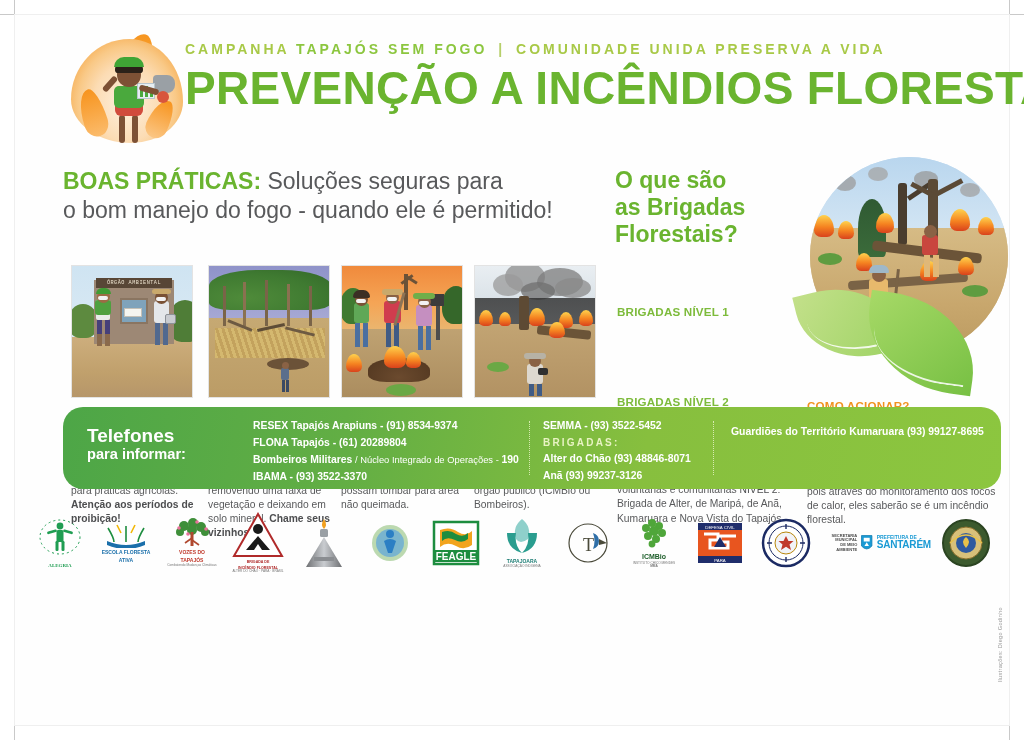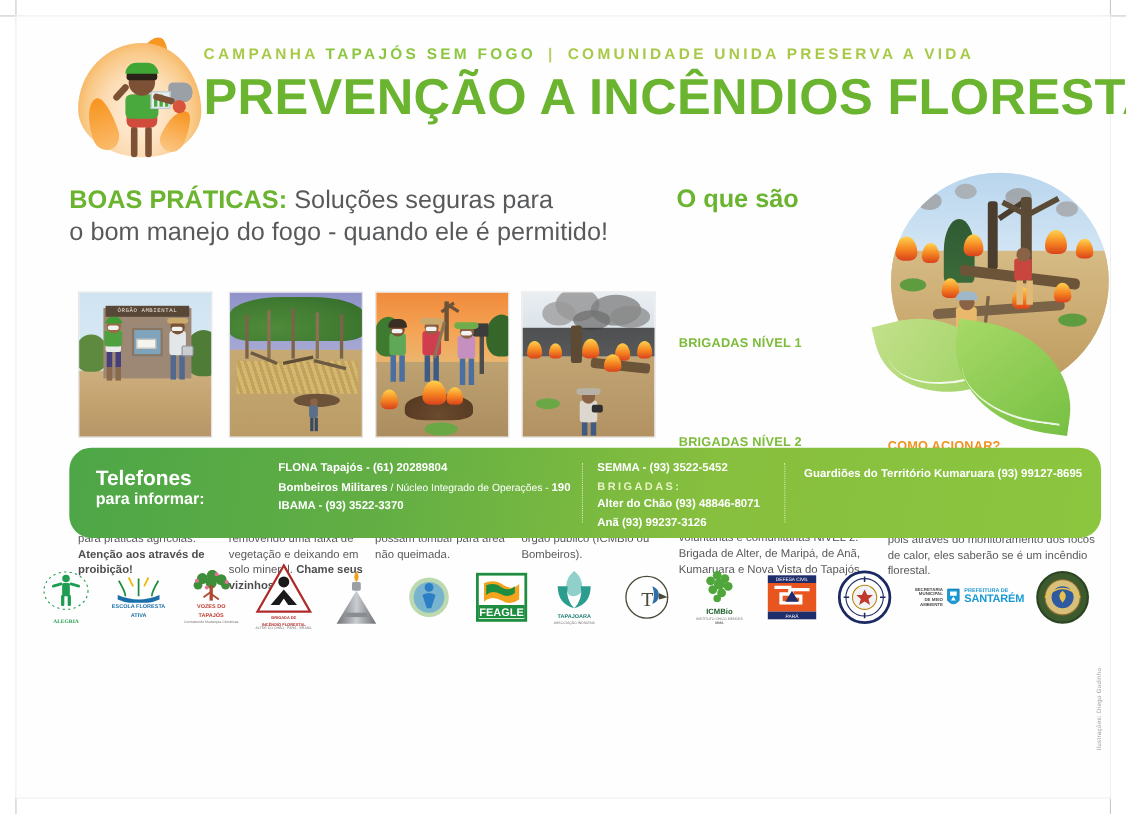--- a/index.html
+++ b/index.html
@@ -287,21 +287,21 @@
             <div class="b" style="left:15px;top:24px;width:11px;height:10px;background:#c9ccd1;border:1px solid #8d9298;"></div>
           </div>
           <div class="b" style="position:absolute;left:52px;top:42px;width:18px;height:9px;background:#f5f5f0;border:1px solid #c4c0b6;"></div>
         </div>
         <div class="card-title">
           <span>Atenção</span><br>
           <span>agricultor(a):</span>
         </div>
         <div class="card-body">
           <span>Busque o órgão ambiental competente e solicite autorização para a queima para práticas agrícolas.</span>
-          <b>Atenção aos através de proibição!</b>
+          <b>Atenção aos períodos de proibição!</b>
         </div>
       </div>
 
       <div class="card">
         <div class="thumb">
           <div class="sky" style="background:linear-gradient(180deg,#8f93c9 0%,#a7a9d4 100%);height:42%;"></div>
           <div class="gnd" style="height:60%;background:linear-gradient(180deg,#c6a973 0%,#bb9c66 100%);"></div>
           <div style="position:absolute;left:0;top:4px;width:122px;height:40px;background:radial-gradient(ellipse at 30% 70%,#4f8b3a 0%,#3f7a31 60%,#33682a 100%);border-radius:40% 40% 18% 18%;"></div>
           <div class="trunk" style="left:14px;top:20px;width:3px;height:40px;background:#7a6448;"></div>
           <div class="trunk" style="left:34px;top:16px;width:3px;height:44px;background:#8a7150;"></div>
@@ -466,21 +466,22 @@
 
       <div class="leaf1">
           <div class="leaf-vein"></div>
         </div>
       <div class="leaf2">
           <div class="leaf-vein"></div>
         </div>
 
       <div class="brig-title">
         <span>O que são</span><br>
-        <br>
+        <span>as Brigadas</span><br>
+        <span>Florestais?</span>
       </div>
 
       <div class="rc-block" style="left:2px; top:138px;">
         <div class="rc-h">BRIGADAS NÍVEL 1</div>
       </div>
 
       <div class="rc-block" style="left:2px; top:228px;">
         <div class="rc-h">BRIGADAS NÍVEL 2</div>
         <div class="rc-p">Têm brigadistas formados e equipados, com capacidade de resposta rápida para o combate a incêndios.</div>
       </div>
@@ -499,20 +500,21 @@
       </div>
     </div>
 
     <div class="phones">
       <div class="ph-label">
         <span class="a">Telefones</span>
         <span class="b">para informar:</span>
       </div>
 
       <div class="ph-c1">
+        <div class="ph-line">RESEX Tapajós Arapiuns - (91) 8534-9374</div>
         <div class="ph-line">FLONA Tapajós - (61) 20289804</div>
         <div class="ph-line">
           <span>Bombeiros Militares</span><span class="thin"> / Núcleo Integrado de Operações - </span><span>190</span>
         </div>
         <div class="ph-line">IBAMA - (93) 3522-3370</div>
       </div>
 
       <div class="ph-div" style="left:466px;"></div>
 
       <div class="ph-c2">

